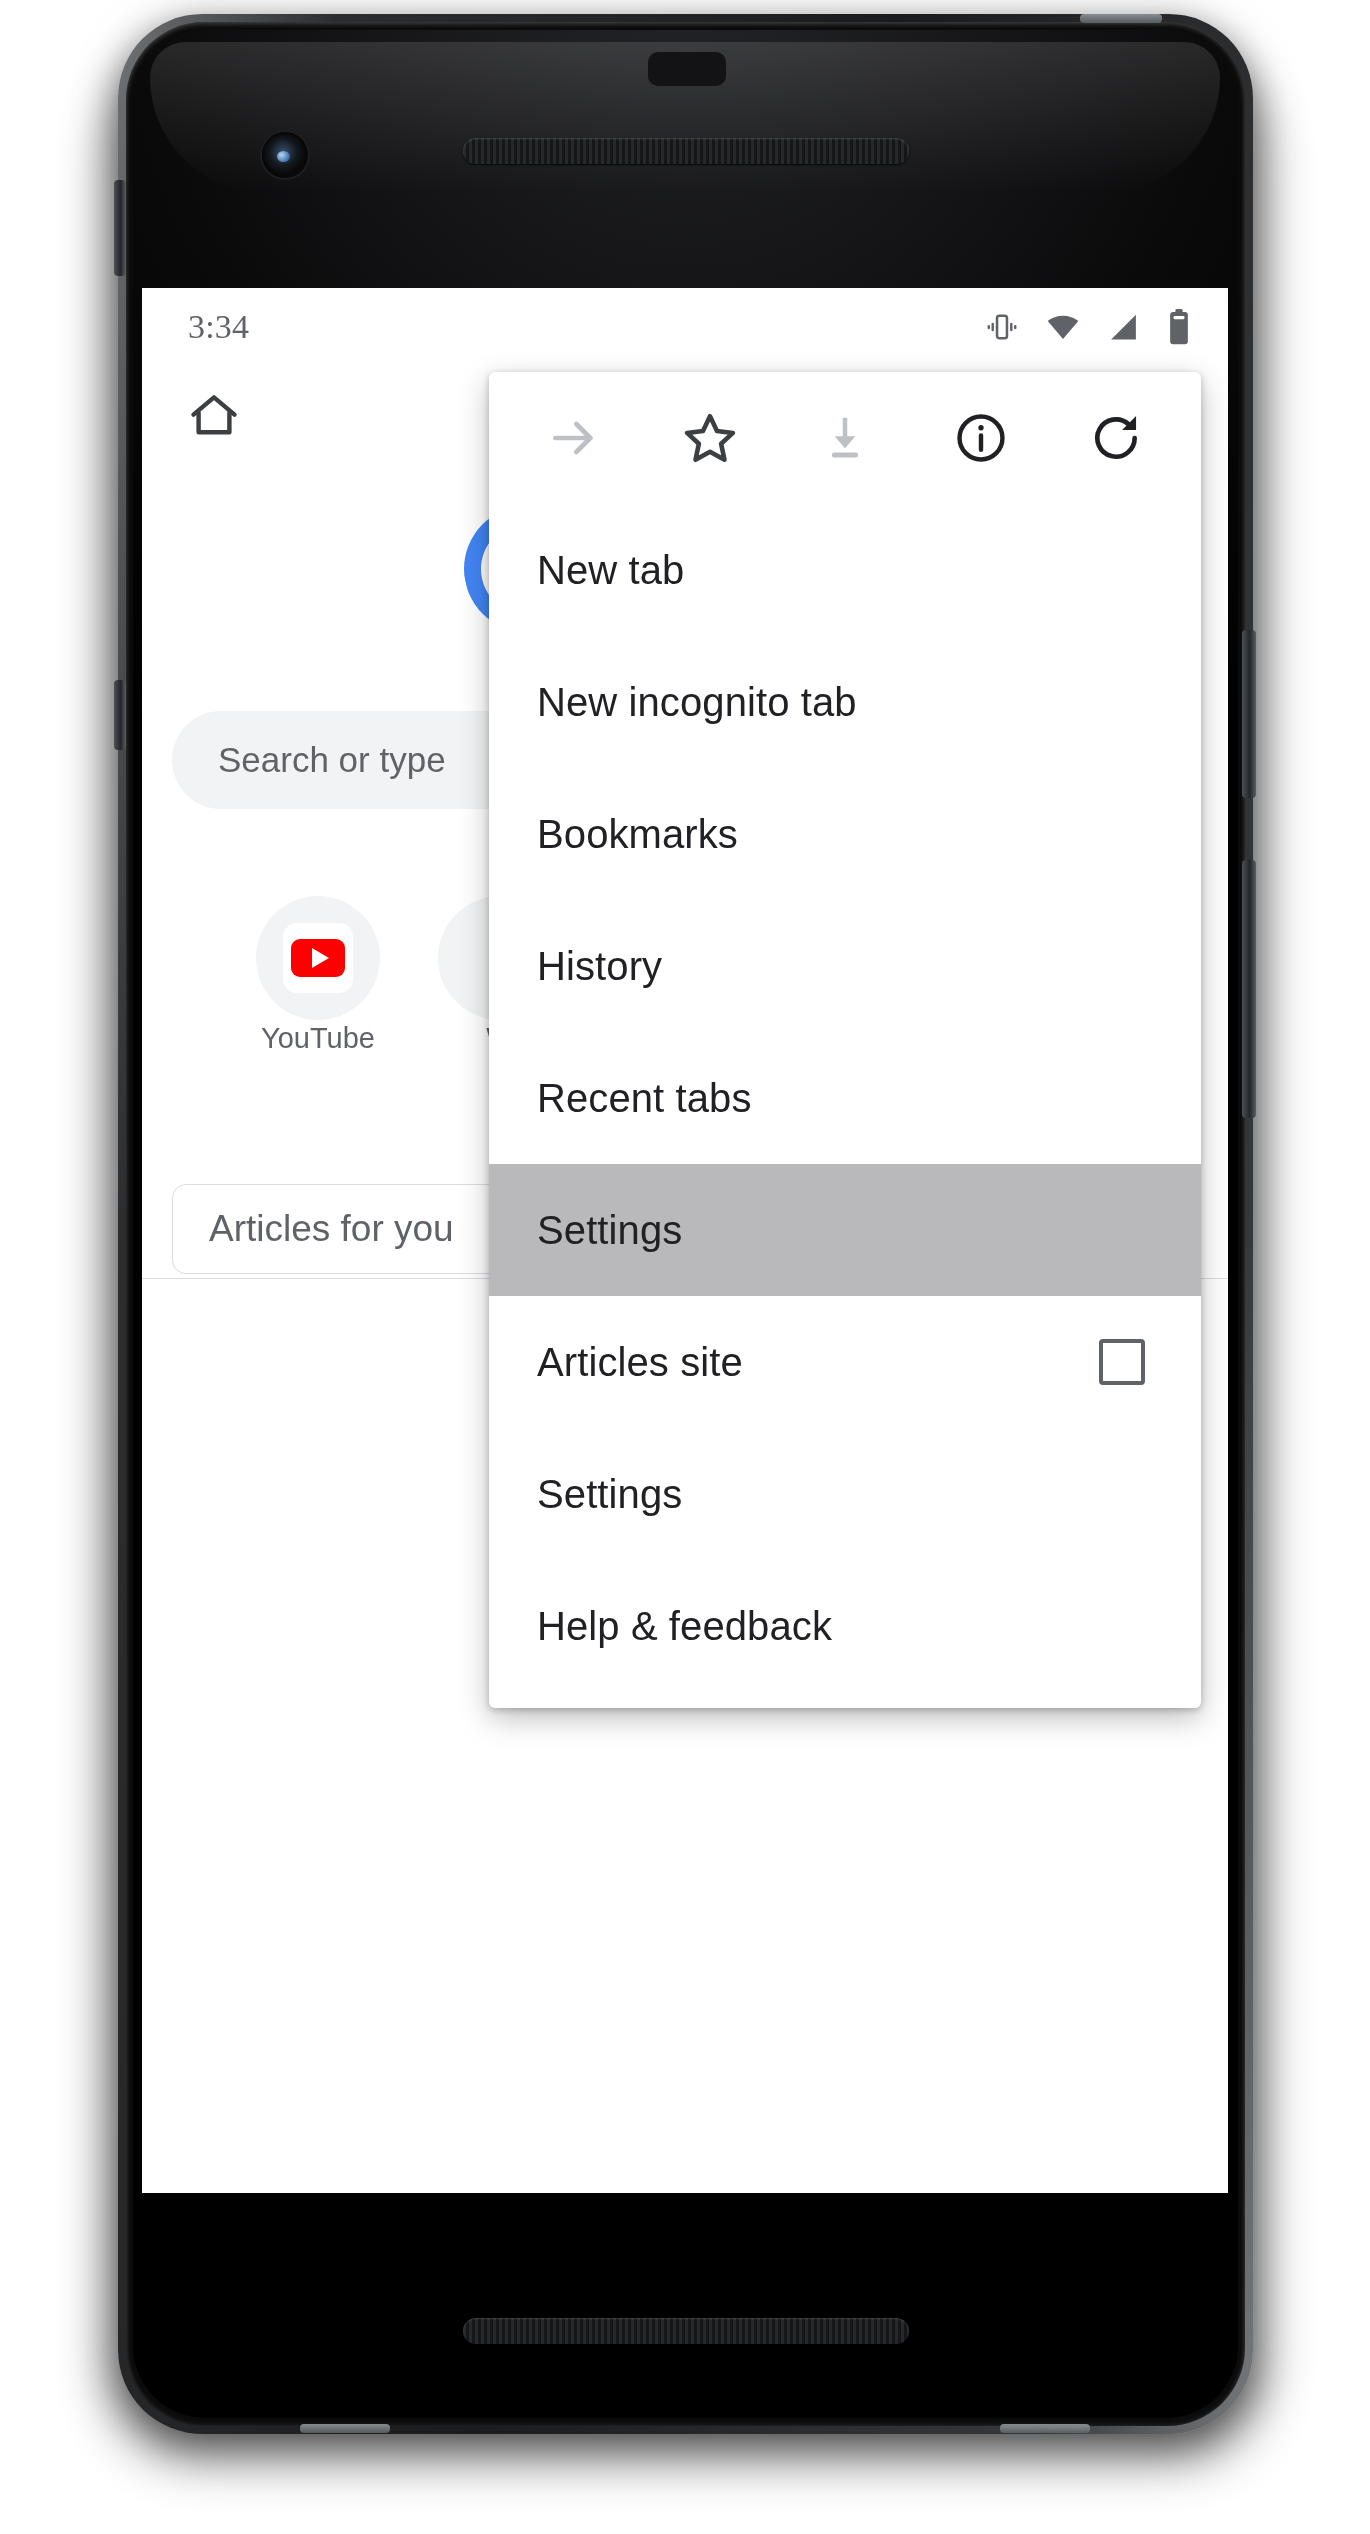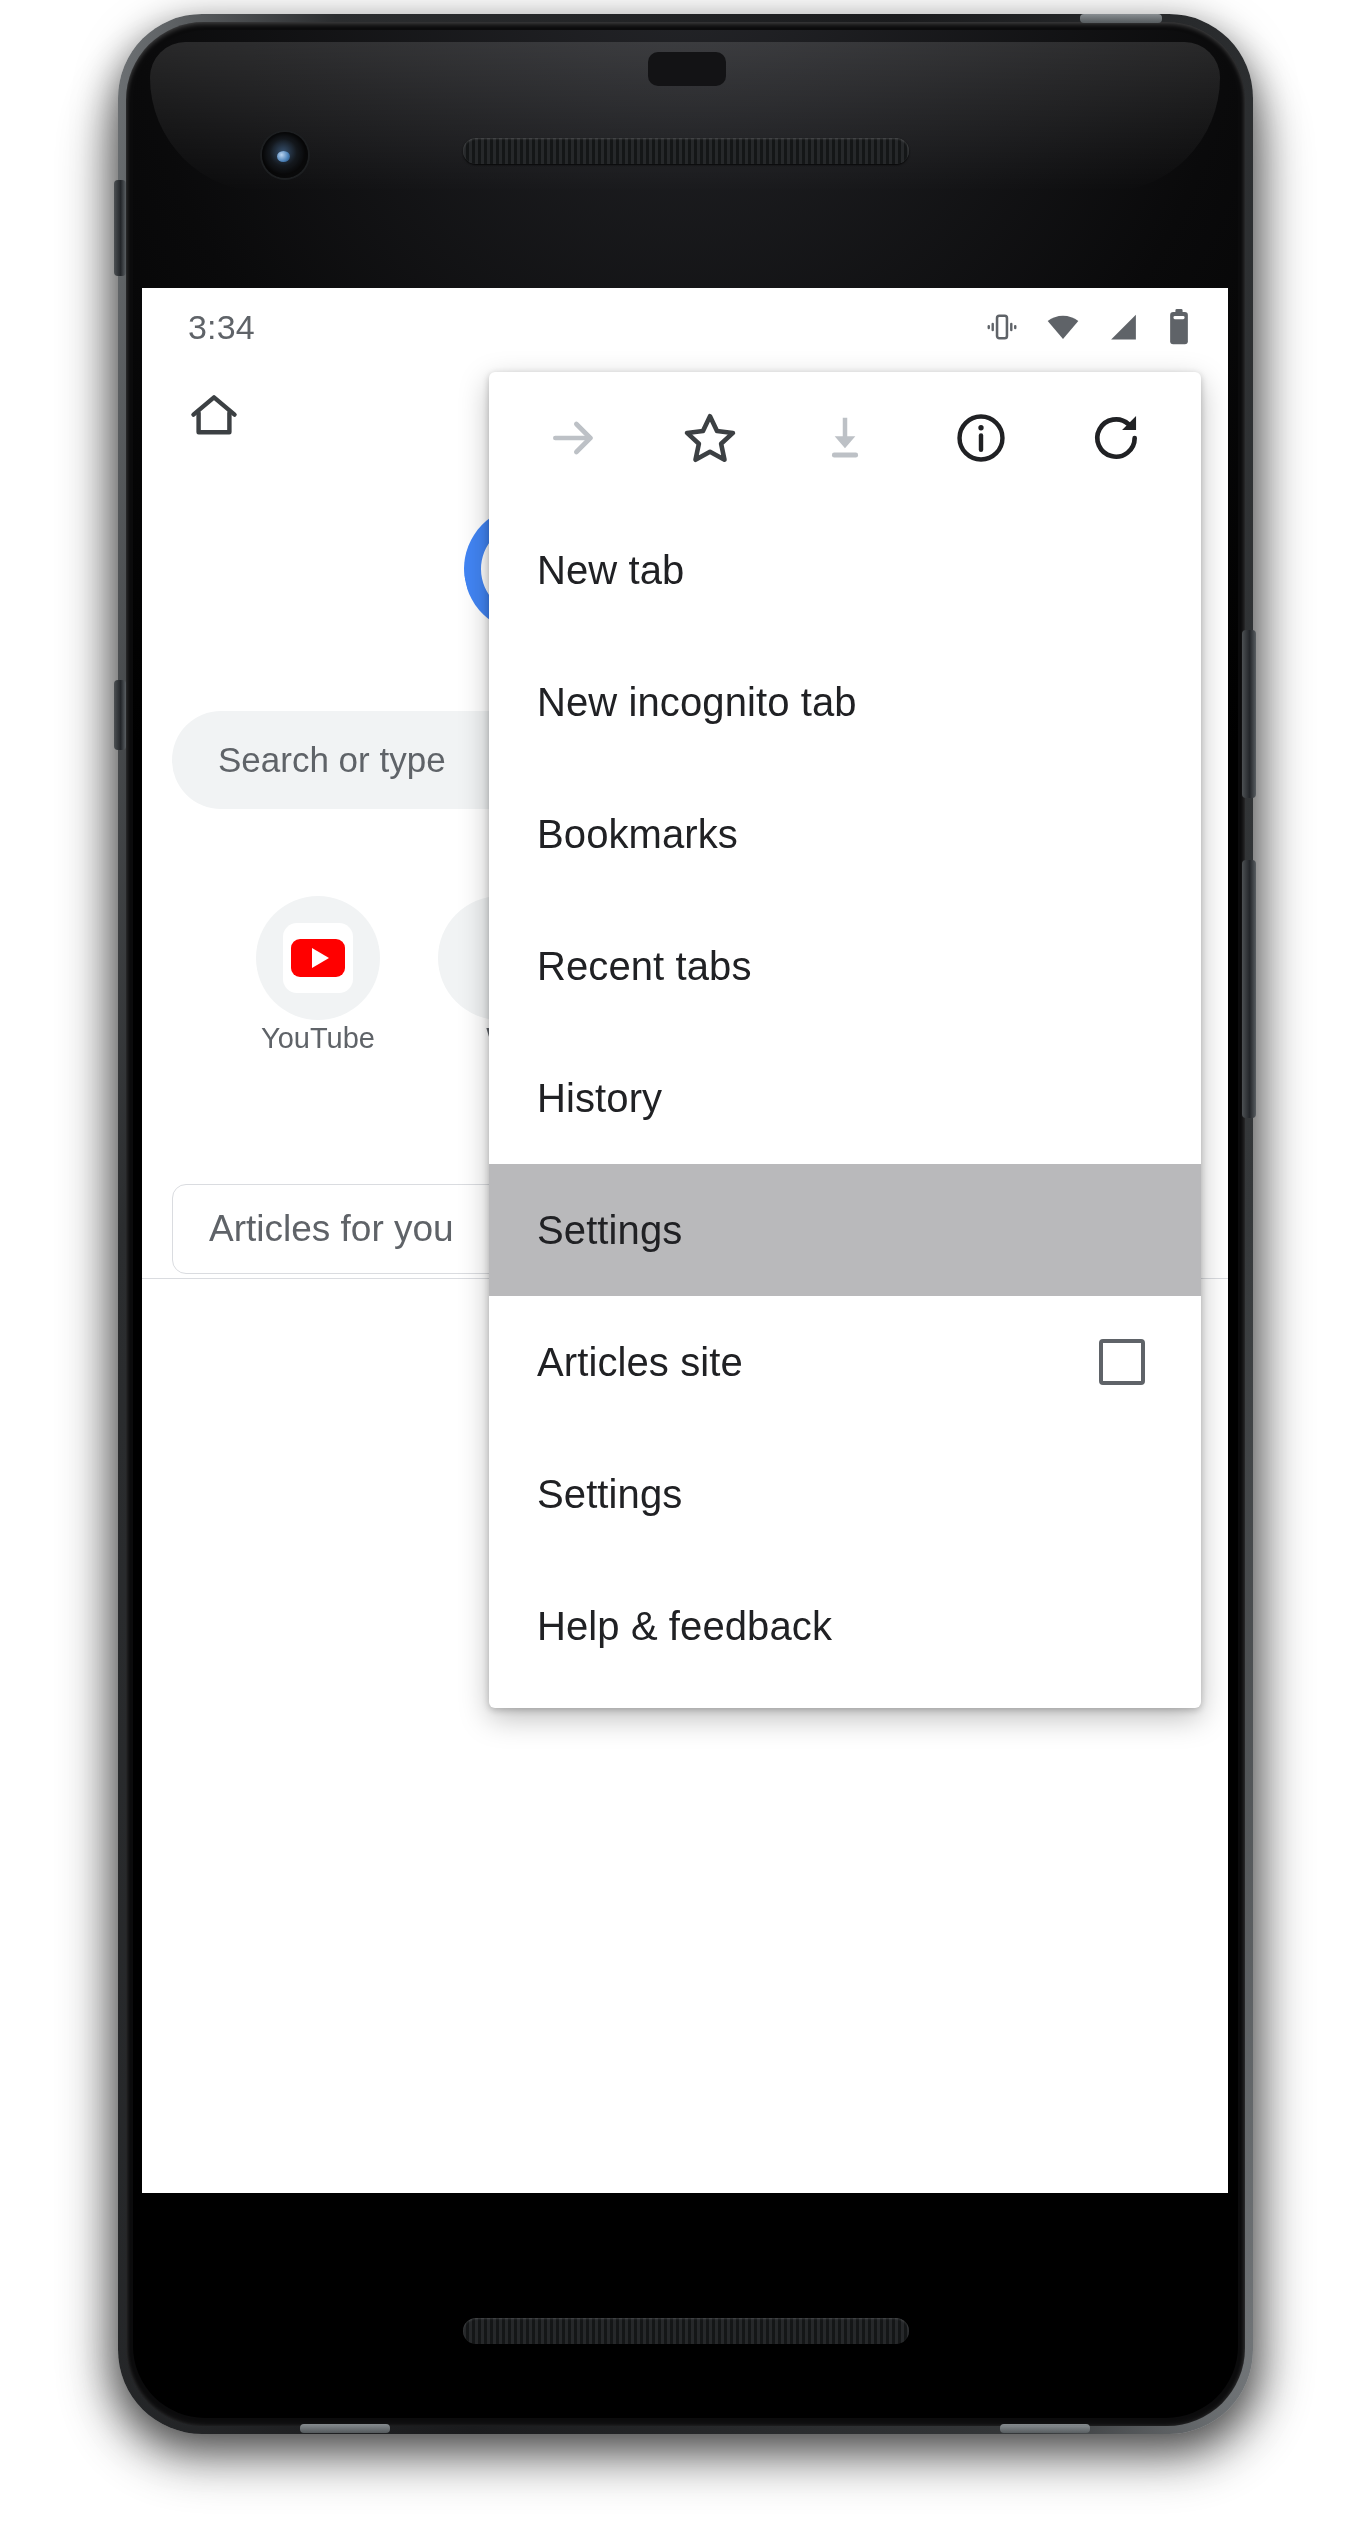--- a/index.html
+++ b/index.html
@@ -90,20 +90,21 @@
   .screen {
     position: absolute; left: 142px; top: 288px; width: 1086px; height: 1905px;
     background: #ffffff; overflow: hidden;
   }
 
   
   .statusbar {
     position: absolute; left:0; top:0; width:100%; height: 78px;
     display:flex; align-items:center; justify-content:space-between;
     padding: 0 36px 0 46px;
+    font-family: Liberation Serif, serif;
   }
   .status-time { font-size: 34px; color:#5f6368; letter-spacing:.2px; }
   .status-icons { display:flex; align-items:center; gap: 26px; }
 
   
   .ntp { position:absolute; left:0; top:78px; width:100%; height: calc(100% - 78px); background:#fff; }
   .home-icon { position:absolute; left: 44px; top: 22px; }
   .glogo-circle {
     position:absolute; left: 322px; top: 140px; width: 126px; height: 126px;
     border-radius: 50%;
@@ -328,25 +329,25 @@
 
         <div class="menu-item">
           <span class="label">New incognito tab</span>
         </div>
 
         <div class="menu-item">
           <span class="label">Bookmarks</span>
         </div>
 
         <div class="menu-item">
+          <span class="label">History</span>
+        </div>
+
+        <div class="menu-item">
           <span class="label">Recent tabs</span>
-        </div>
-
-        <div class="menu-item">
-          <span class="label">History</span>
         </div>
 
         <div class="menu-item highlight">
           <span class="label">Settings</span>
         </div>
 
         <div class="menu-item">
           <span class="label">Articles site</span>
           <span class="checkbox"></span>
         </div>

